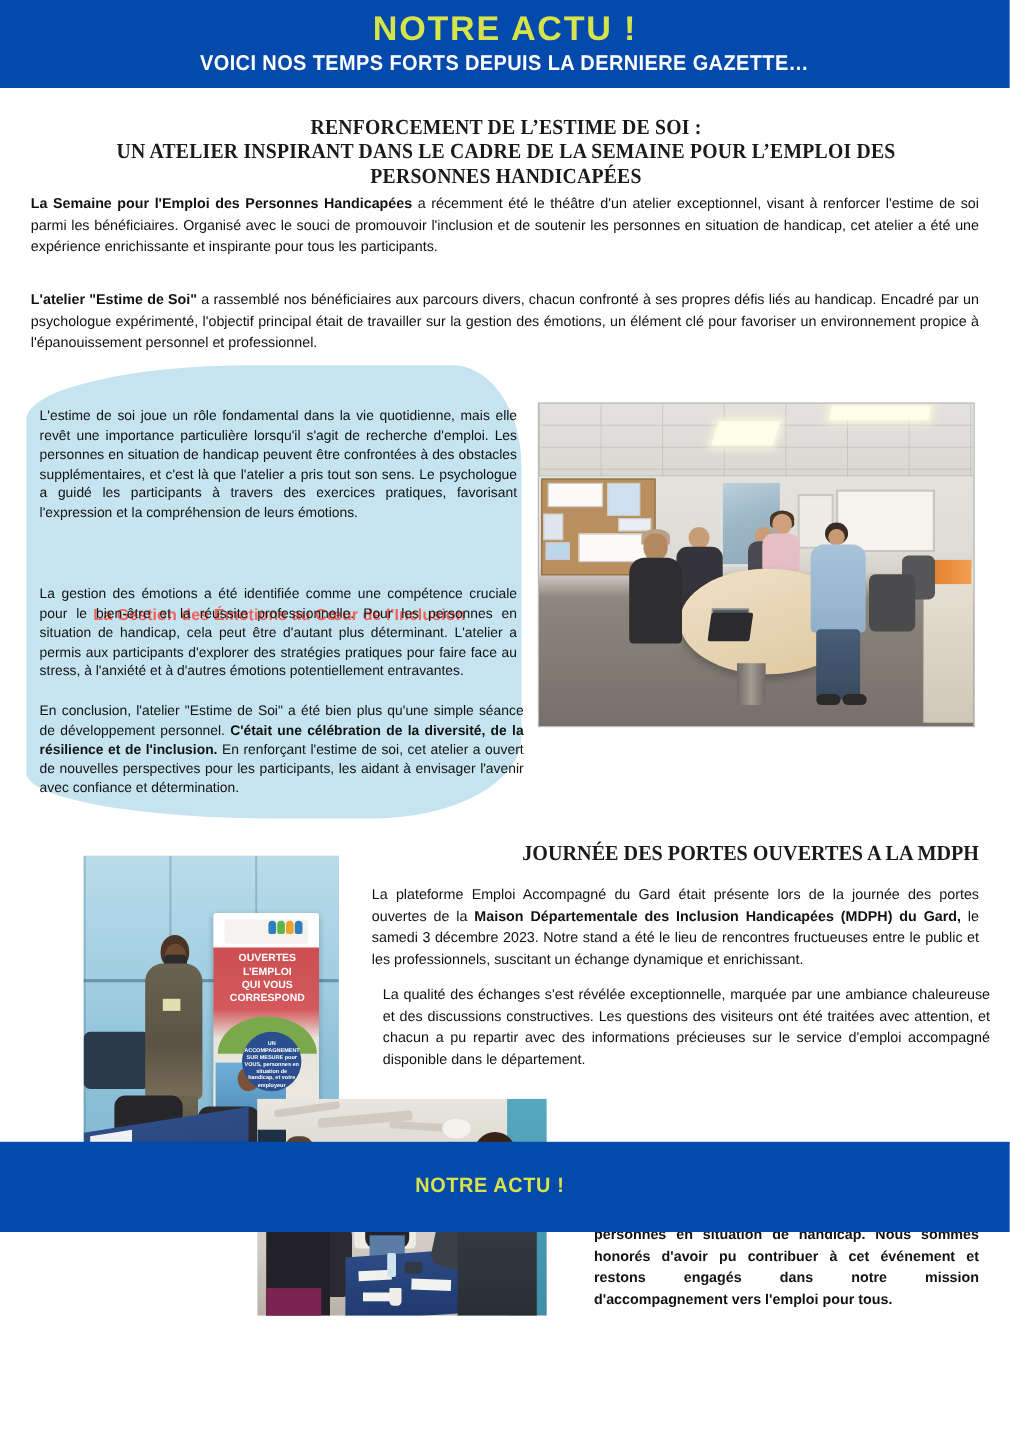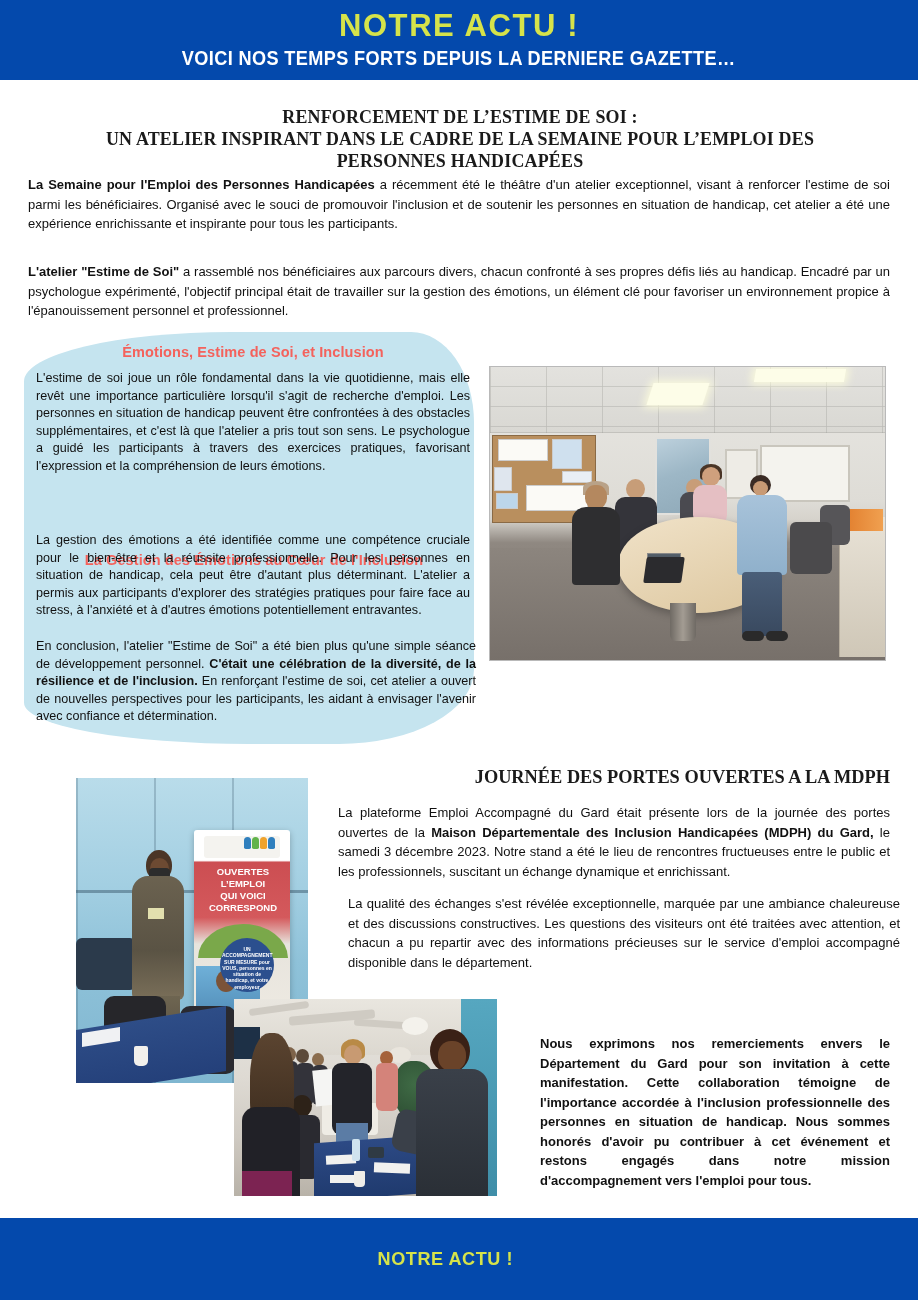--- a/index.html
+++ b/index.html
@@ -2,21 +2,21 @@
 <html><head>
 <meta charset="utf-8">
 <style>
   * { box-sizing: border-box; margin: 0; padding: 0; }
   html, body {
     width: 918px; height: 1300px;
     background: #ffffff;
     font-family: "Liberation Sans", sans-serif;
     overflow: hidden;
   }
-  .page { position: relative; width: 918px; height: 1300px; background:#fff;padding-left:11px; }
+  .page { position: relative; width: 918px; height: 1120px; background:#fff;padding-left:11px; }
 
   
   .header {
     position: absolute; left:0; top:0; width:918px; height:80px;
     background:#0449AC;
     display:flex; flex-direction:column; align-items:center; justify-content:center;
   }
   .header-title {
     color:#D6E34A; font-size:31px; font-weight:bold; letter-spacing:1.6px;
     line-height:1.05; font-family:"Liberation Sans", sans-serif;
@@ -320,21 +320,20 @@
     <span class="l">UN ATELIER INSPIRANT DANS LE CADRE DE LA SEMAINE POUR L’EMPLOI DES</span>
     <span class="l">PERSONNES HANDICAPÉES</span>
   </div>
 
   <div class="para p1"><b>La Semaine pour l'Emploi des Personnes Handicapées</b><span> a récemment été le théâtre d'un atelier exceptionnel, visant à renforcer l'estime de soi parmi les bénéficiaires. Organisé avec le souci de promouvoir l'inclusion et de soutenir les personnes en situation de handicap, cet atelier a été une expérience enrichissante et inspirante pour tous les participants.</span></div>
 
   <div class="para p2"><b>L'atelier "Estime de Soi"</b><span> a rassemblé nos bénéficiaires aux parcours divers, chacun confronté à ses propres défis liés au handicap. Encadré par un psychologue expérimenté, l'objectif principal était de travailler sur la gestion des émotions, un élément clé pour favoriser un environnement propice à l'épanouissement personnel et professionnel.</span></div>
 
   <div class="blob"></div>
   <div class="blob-inner" style="left:24px; top:332px;">
-    <div class="blob-h blob-h1">Émotions, Estime de Soi, et Inclusion</div>
     <div class="blob-p blob-p1">L'estime de soi joue un rôle fondamental dans la vie quotidienne, mais elle revêt une importance particulière lorsqu'il s'agit de recherche d'emploi. Les personnes en situation de handicap peuvent être confrontées à des obstacles supplémentaires, et c'est là que l'atelier a pris tout son sens. Le psychologue a guidé les participants à travers des exercices pratiques, favorisant l'expression et la compréhension de leurs émotions.</div>
     <div class="blob-h blob-h2">La Gestion des Émotions au Cœur de l'Inclusion</div>
     <div class="blob-p blob-p2">La gestion des émotions a été identifiée comme une compétence cruciale pour le bien-être et la réussite professionnelle. Pour les personnes en situation de handicap, cela peut être d'autant plus déterminant. L'atelier a permis aux participants d'explorer des stratégies pratiques pour faire face au stress, à l'anxiété et à d'autres émotions potentiellement entravantes.</div>
     <div class="blob-p blob-p3"><span>En conclusion, l'atelier "Estime de Soi" a été bien plus qu'une simple séance de développement personnel. </span><b>C'était une célébration de la diversité, de la résilience et de l'inclusion.</b><span> En renforçant l'estime de soi, cet atelier a ouvert de nouvelles perspectives pour les participants, les aidant à envisager l'avenir avec confiance et détermination.</span></div>
   </div>
 
   <div class="photo-meeting">
     <div class="pm-wall"></div>
     <div class="pm-ceiling">
         <div class="pm-ceil-grid"></div>
@@ -395,21 +394,21 @@
     <div class="ps-logo"></div>
     <div class="ps-logo-dots">
       <i style="left:0;  background:#2f7fbd;"></i>
       <i style="left:8px;background:#61b34a;"></i>
       <i style="left:16px;background:#f0a32c;"></i>
       <i style="left:24px;background:#2f7fbd;"></i>
     </div>
     <div class="ps-bantext">
       <div>OUVERTES</div>
       <div>L’EMPLOI</div>
-      <div>QUI VOICI</div>
+      <div>QUI VOUS</div>
       <div>CORRESPOND</div>
     </div>
     <div class="ps-arc"></div>
     <div class="ps-manphoto"></div>
     <div class="ps-manphoto-head"></div>
     <div class="ps-circle"></div>
     <div class="ps-circtext">UN ACCOMPAGNEMENT SUR MESURE pour VOUS, personnes en situation de handicap, et votre employeur</div>
     <div class="ps-person-head"></div>
     <div class="ps-person-face"></div>
     <div class="ps-person-mask"></div>

